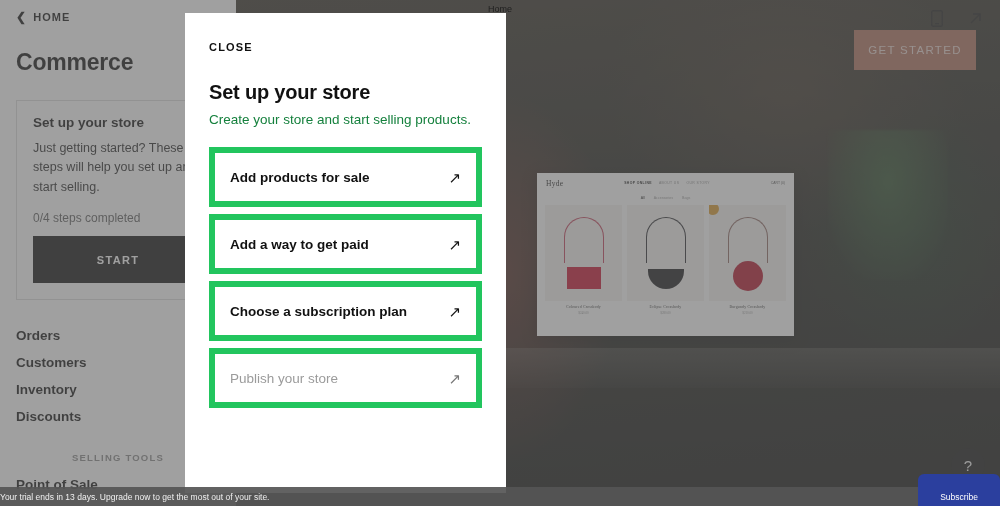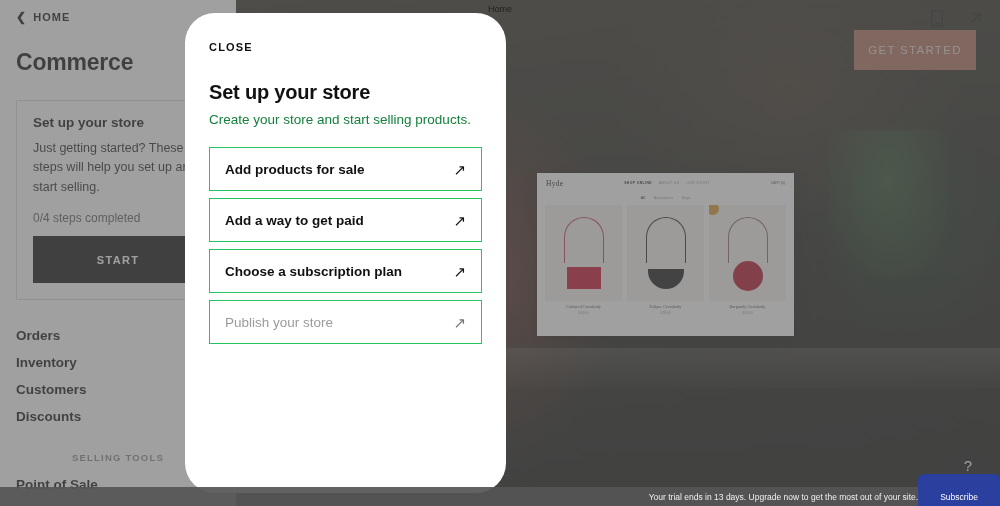--- a/index.html
+++ b/index.html
@@ -90,31 +90,31 @@
   .nav-heading + .nav-item { margin-top: 8px; }
 
   
   .dim-overlay {
     position: absolute; inset: 0; background: rgba(96,96,96,0.60); z-index: 20;
   }
 
   
   .modal {
     position: absolute; left: 185px; top: 13px; width: 321px; height: 480px;
-    background: #ffffff; z-index: 30; padding: 24px 24px 0; overflow: hidden; border-radius: 30px;
+    background: #ffffff; z-index: 30; padding: 24px 24px 0; overflow: hidden;
   }
   .modal-close {
     font-size: 11px; font-weight: 700; letter-spacing: 1.2px; color: #111;
     cursor: pointer; display: inline-block;
   }
   .modal-title { margin-top: 26px; font-size: 20px; font-weight: 700; color: #111; letter-spacing: -0.2px; }
   .modal-sub { margin-top: 8px; font-size: 13.5px; color: #15803d; }
   .step-list { margin-top: 20px; }
   .step {
-    height: 44px; border: 1px solid #22c55e; margin-bottom: 7px;
+    height: 60px; border: 6px solid #22c55e; margin-bottom: 7px;
     display: flex; align-items: center; justify-content: space-between;
     padding: 0 15px; cursor: pointer; background: #fff;
   }
   .step-label { font-size: 13.5px; font-weight: 700; color: #111; }
   .step.done .step-label { color: #9b9b9b; font-weight: 400; }
   .step-arrow { font-size: 15px; color: #111; line-height: 1; }
   .step.done .step-arrow { color: #777; }
 
   
   .store-card {
@@ -156,21 +156,21 @@
     position: absolute; left: -2px; top: -2px; width: 12px; height: 12px;
     border-radius: 50%; background: #d99a2b; z-index: 3;
   }
   .prod-name { margin-top: 4px; text-align: center; font-size: 3.8px; color: #3a3a3a; letter-spacing: 0.2px; }
   .prod-price { margin-top: 1.5px; text-align: center; font-size: 3.2px; color: #9a9a9a; }
 
   
   .trial-banner {
     position: absolute; left: 0; bottom: 0; width: 1000px; height: 19px;
     background: rgba(85,85,85,0.92); z-index: 40;
-    display: flex; align-items: center; justify-content: flex-end; gap: 0; margin-top: 10px;
+    display: flex; align-items: center; justify-content: space-between; gap: 20px; margin-top: 10px;
   }
   .trial-text { font-size: 8.5px; color: #f0f0f0; }
   .subscribe-btn {
     background: #2b3f9e; color: #fff; font-size: 8.5px; font-weight: 400;
     padding: 18px 22px; cursor: pointer; border-radius: 6px;
   }
   .home-label {
     position: absolute; left: 0; right: 0; top: 4px; text-align: center;
     font-size: 9px; color: #1f1f1f; z-index: 45;
   }
@@ -267,22 +267,22 @@
       <div class="card-title">Set up your store</div>
       <div class="card-body">Just getting started? These steps will help you set up and start selling.</div>
       <div class="card-progress">0/4 steps completed</div>
       <div class="card-btn">
         <span>START</span>
       </div>
     </div>
 
     <div class="nav-list">
       <div class="nav-item">Orders</div>
+      <div class="nav-item">Customers</div>
       <div class="nav-item">Inventory</div>
-      <div class="nav-item">Customers</div>
       <div class="nav-item">Discounts</div>
 
       <div class="nav-heading">SELLING TOOLS</div>
       <div class="nav-item">Point of Sale</div>
       <div class="nav-item">Product Status</div>
 
     </div>
   </div>
 
   <div class="dim-overlay"></div>

